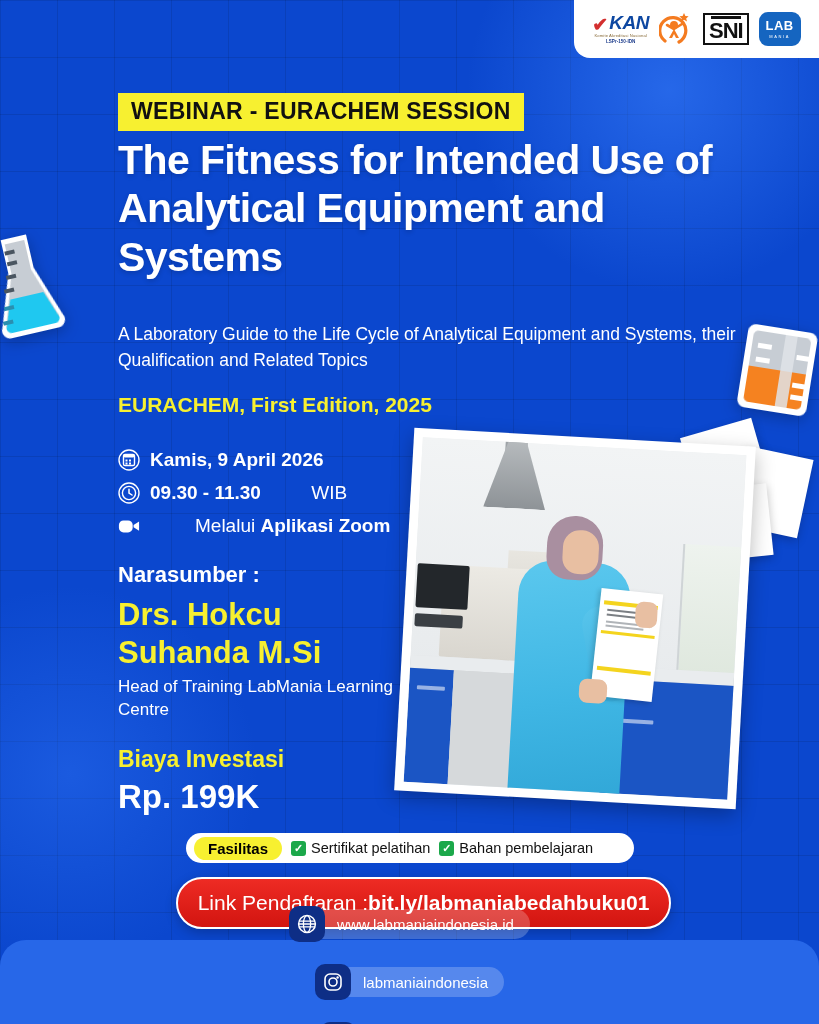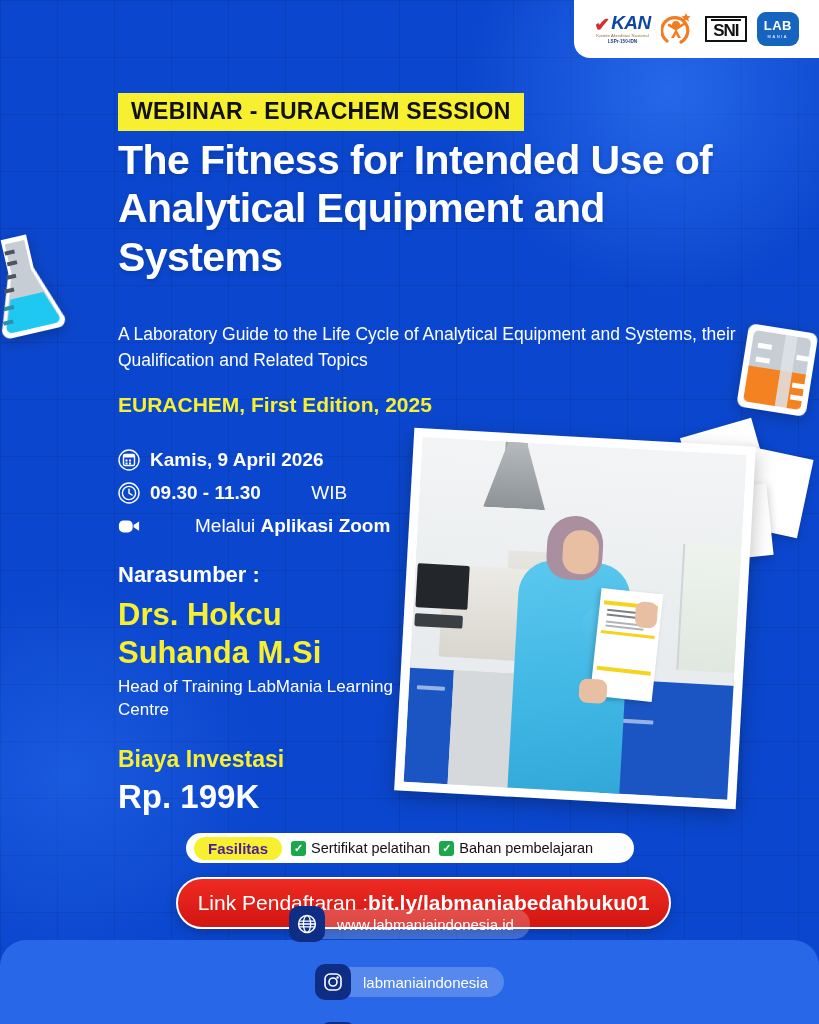--- a/index.html
+++ b/index.html
@@ -51,21 +51,21 @@
   .kan-check { color: #D32F2F; font-size: 19px; font-weight: bold; line-height: 0.8; }
   .kan-word { color: #0D47A1; font-size: 19px; font-weight: 900; letter-spacing: -0.5px; font-style: italic; }
   .kan-sub1 { color: #8a6d3b; font-size: 4.2px; letter-spacing: 0.1px; margin-top: 2px; }
   .kan-sub2 { color: #1b3a8a; font-size: 4.6px; font-weight: bold; margin-top: 1.5px; }
   .sni-figure { width: 34px; height: 36px; position: relative; }
   .sni-box {
     border: 2.5px solid #111; padding: 1px 4px;
     display: flex; flex-direction: column; align-items: center;
   }
   .sni-bar { width: 30px; height: 2.5px; background: #111; margin-bottom: 1px; }
-  .sni-text { font-size: 17px; font-weight: 900; color: #111; letter-spacing: -1px; line-height: 1; }
+  .sni-text { font-size: 22px; font-weight: 900; color: #111; letter-spacing: -1px; line-height: 1; }
   .lab-logo {
     background: #1565C0; color: #fff; width: 42px; height: 34px;
     display: flex; flex-direction: column; align-items: center; justify-content: center;
     border-radius: 9px;
   }
   .lab-logo .l1 { font-size: 13px; font-weight: 900; letter-spacing: 0.5px; line-height: 1; }
   .lab-logo .l2 { font-size: 4px; letter-spacing: 1.6px; margin-top: 1.5px; }
 
   
   .tag-webinar {
@@ -217,21 +217,21 @@
 
   
   .facilities {
     position: absolute; left: 186px; top: 833px;
     width: 448px; height: 30px;
     background: #fff; border-radius: 15px;
     display: flex; align-items: center; padding: 0 8px; gap: 9px;
     z-index: 8;
   }
   .fac-tag {
-    background: #F7F030; color: #4c1d95;
+    background: #F7F030; color: #000000;
     font-size: 15px; font-weight: 900;
     padding: 3px 14px; border-radius: 12px;
   }
   .fac-item { display: flex; align-items: center; gap: 5px; color: #111; font-size: 14.5px; white-space: nowrap; }
   .check-box {
     width: 15px; height: 15px; background: #1BA84A; border-radius: 3px;
     display: flex; align-items: center; justify-content: center;
     color: #fff; font-size: 11px; font-weight: bold; line-height: 1;
   }
 

